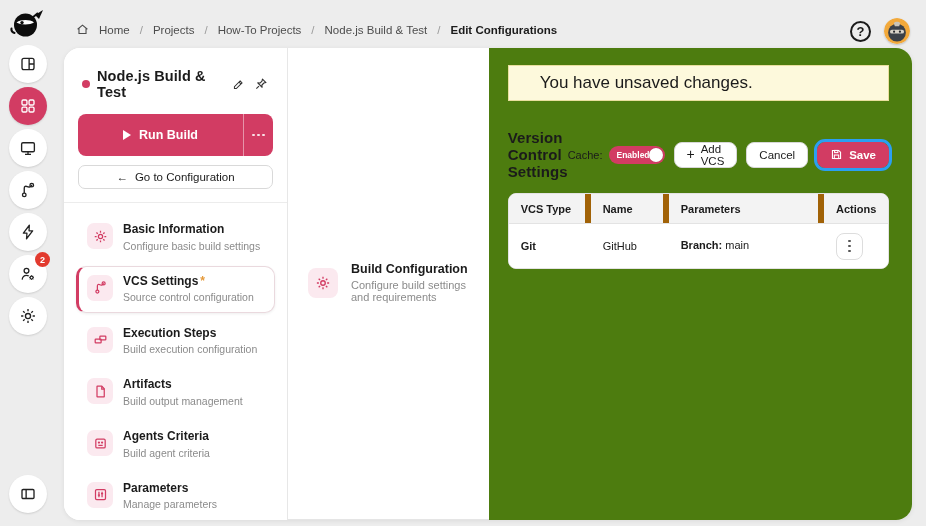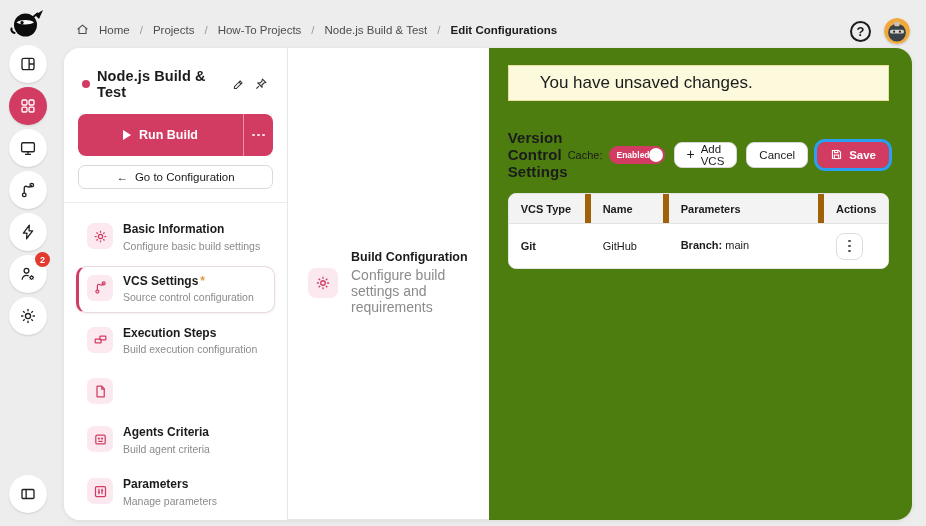--- a/index.html
+++ b/index.html
@@ -59,21 +59,21 @@
   .nav-title{font-size:12px;font-weight:bold;line-height:1.3}
   .req{color:#e59a3a;margin-left:2px;font-weight:bold}
   .nav-sub{font-size:10.5px;color:var(--muted);line-height:1.35;margin-top:1px}
 
   
   .main{flex:1;display:flex;flex-direction:row;background:#4d7c0f;min-width:0}
   .main-header{background:#fff;display:flex;gap:13px;padding:11px 20px 13px;border-bottom:1px solid #e5e5e5;align-items:center}
   .mh-ico{width:30px;height:30px;border-radius:8px;background:var(--accent-soft);color:var(--accent);
     display:flex;align-items:center;justify-content:center;flex-shrink:0}
   .mh-title{font-size:12.5px;font-weight:bold}
-  .mh-sub{font-size:14px;color:var(--muted);margin-top:3px}
+  .mh-sub{font-size:11px;color:var(--muted);margin-top:3px}
   .content{padding:17px 23px 0 19px}
   .banner{background:var(--banner-bg);border:1px solid var(--banner-bd);border-radius:0;padding:7px 31px;font-size:17px}
   .section-row{display:flex;align-items:center;margin-top:28px}
   .section-title{font-size:15px;font-weight:bold;flex:1;letter-spacing:.1px}
   .cache-label{font-size:11px;margin-right:6px}
   .toggle{width:56px;height:18px;border-radius:10px;background:var(--accent);position:relative;display:flex;align-items:center;cursor:pointer;flex-shrink:0}
   .toggle-text{color:#fff;font-size:8.5px;font-weight:bold;margin-left:8px}
   .knob{position:absolute;right:2px;width:14px;height:14px;background:#fff;border-radius:50%;box-shadow:0 0 1px rgba(0,0,0,.3)}
   .btn{height:26px;border:1px solid #d7d7d7;border-radius:8px;background:#fff;font-size:11.5px;display:flex;align-items:center;
     padding:0 12px;gap:6px;margin-left:9px;cursor:pointer;color:#1b1b1b}
@@ -275,20 +275,24 @@
       </div>
     </div>
 
     <div class="nav-item">
       <span class="nav-ico">
         <svg width="15" height="15" viewBox="0 0 24 24" fill="none" stroke="currentColor" stroke-width="2">
           <path d="M7 3.5h7l4 4.2V20a.6.6 0 0 1-.6.6H7a.6.6 0 0 1-.6-.6V4.1a.6.6 0 0 1 .6-.6z"></path>
           <path d="M14 3.5V8h4"></path>
         </svg>
       </span>
+      <div>
+        <div class="nav-title">Artifacts</div>
+        <div class="nav-sub">Build output management</div>
+      </div>
     </div>
 
     <div class="nav-item">
       <span class="nav-ico">
         <svg width="15" height="15" viewBox="0 0 24 24" fill="none" stroke="currentColor" stroke-width="2">
           <rect x="4.5" y="5" width="15" height="14" rx="2"></rect>
           <circle cx="9.5" cy="10.5" r="0.8" fill="currentColor"></circle>
           <circle cx="14.5" cy="10.5" r="0.8" fill="currentColor"></circle>
           <path d="M8.5 15h7"></path>
         </svg>

